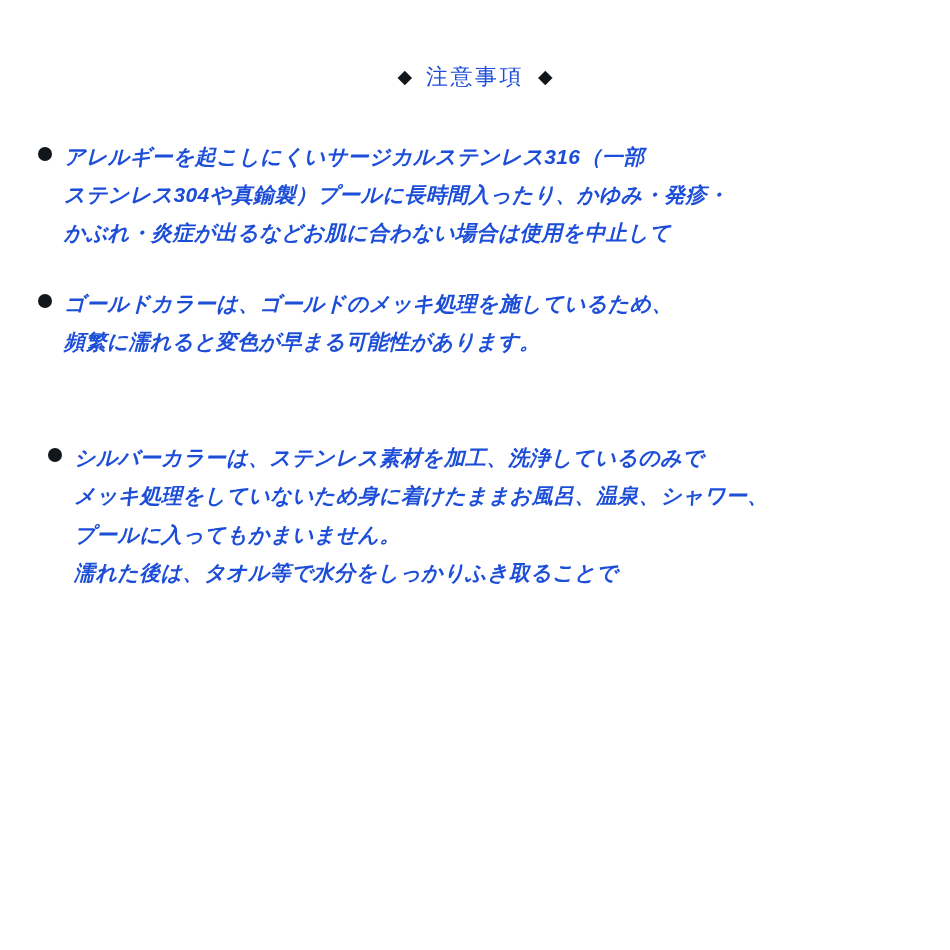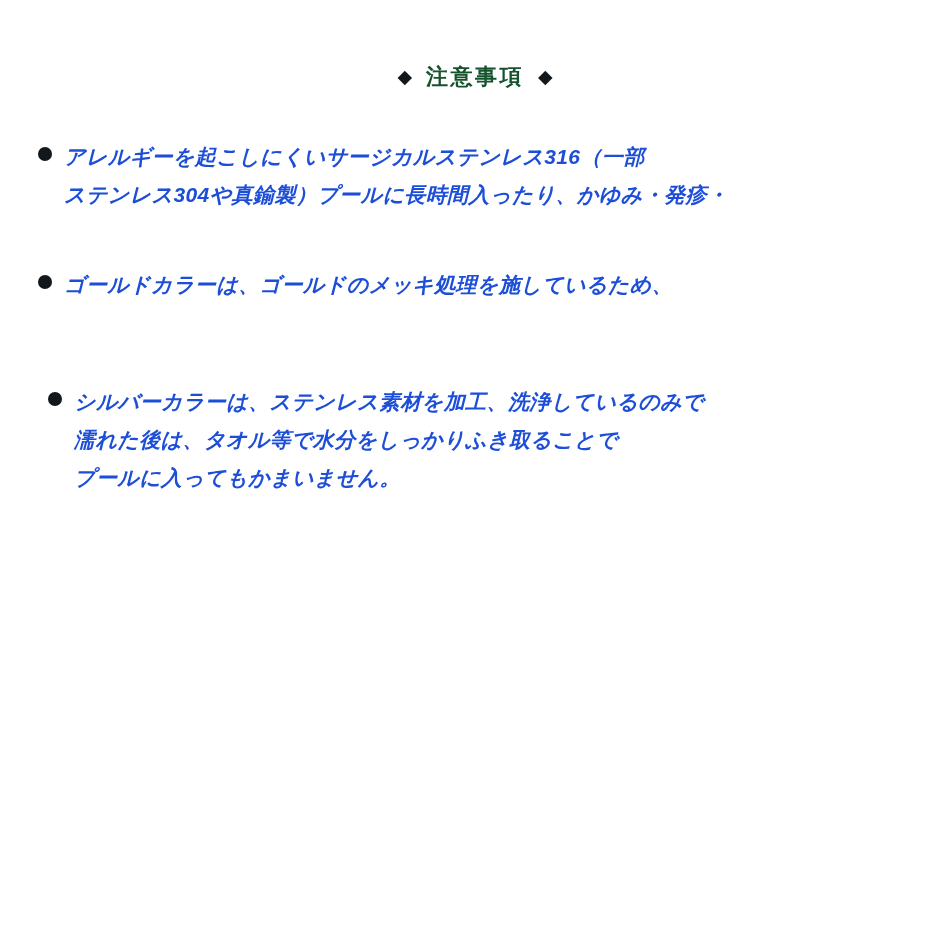--- a/index.html
+++ b/index.html
@@ -30,38 +30,38 @@
     margin-top: 62px;
   }
   .title-diamond {
     font-size: 19px;
     line-height: 1;
     color: #12171c;
     transform: translateY(-1px);
   }
   .title-text {
     font-size: 22px;
-    font-weight: bold;
+    font-weight: normal;
     letter-spacing: 2.5px;
-    color: #14532d;
+    color: #1d4ed8;
     white-space: nowrap;
   }
   .notes {
     margin: 0;
     padding: 0;
     list-style: none;
   }
   .note-item {
     display: flex;
     align-items: flex-start;
     padding-left: 38px;
     box-sizing: border-box;
   }
   .note-item.n0 { margin-top: 46px; }
-  .note-item.n1 { margin-top: 52px; }
+  .note-item.n1 { margin-top: 32px; }
   .note-item.n2 { margin-top: 78px; padding-left: 48px; }
   .bullet {
     flex: 0 0 auto;
     width: 14px;
     height: 14px;
     border-radius: 50%;
     background: #12171c;
     margin-top: 9px;
     margin-right: 12px;
   }
@@ -91,33 +91,36 @@
     <span class="title-diamond">◆</span>
   </div>
 
   <ul class="notes">
 
     <li class="note-item n0">
       <span class="bullet"></span>
       <div class="note-body">
         <span class="note-line">アレルギーを起こしにくいサージカルステンレス316（一部</span>
         <span class="note-line">ステンレス304や真鍮製）プールに長時間入ったり、かゆみ・発疹・</span>
+        <span class="note-line">かぶれ・炎症が出るなどお肌に合わない場合は使用を中止して</span>
       </div>
     </li>
 
     <li class="note-item n1">
       <span class="bullet"></span>
       <div class="note-body">
         <span class="note-line">ゴールドカラーは、ゴールドのメッキ処理を施しているため、</span>
+        <span class="note-line">頻繁に濡れると変色が早まる可能性があります。</span>
       </div>
     </li>
 
     <li class="note-item n2">
       <span class="bullet"></span>
       <div class="note-body">
         <span class="note-line">シルバーカラーは、ステンレス素材を加工、洗浄しているのみで</span>
+        <span class="note-line">メッキ処理をしていないため身に着けたままお風呂、温泉、シャワー、</span>
+        <span class="note-line">プールに入ってもかまいません。</span>
         <span class="note-line">濡れた後は、タオル等で水分をしっかりふき取ることで</span>
-        <span class="note-line">プールに入ってもかまいません。</span>
       </div>
     </li>
 
   </ul>
 </div>
 
 </body></html>

